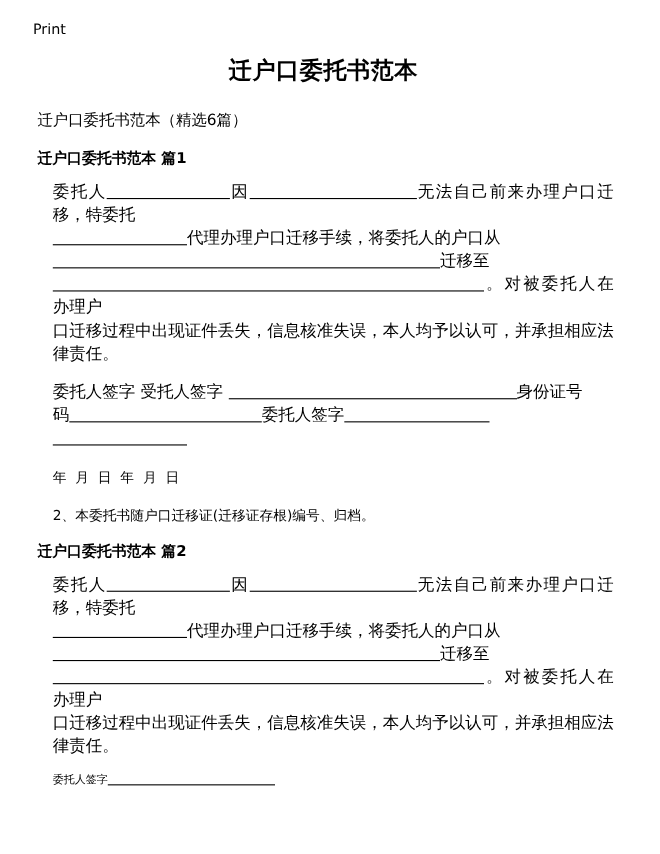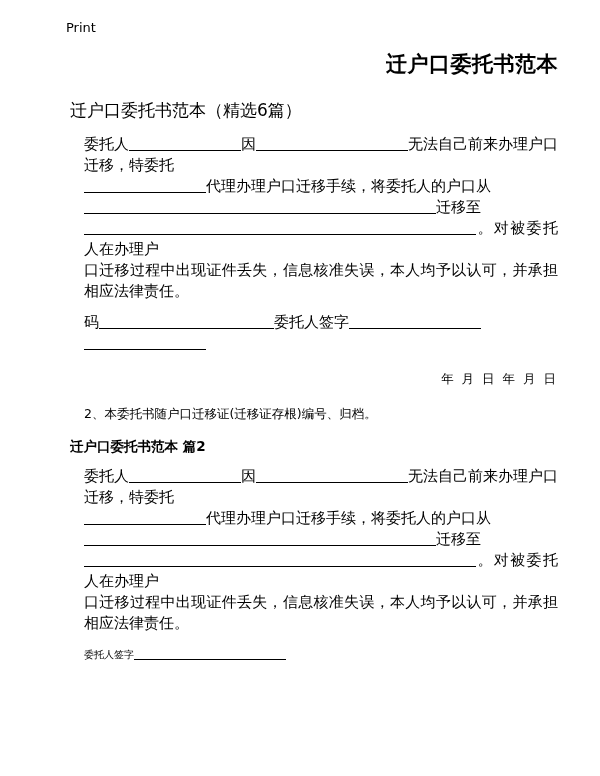--- a/index.html
+++ b/index.html
@@ -12,38 +12,38 @@
     height: 776px;
     font-family: "DejaVu Sans", "Liberation Sans", sans-serif;
     color: #000000;
     overflow: hidden;
   }
   .page {
     position: relative;
     width: 600px;
     height: 776px;
     box-sizing: border-box;
-    padding: 20px 42px 0 66px;
+    padding: 20px 42px 0 30px;
   }
   .print-label {
     font-size: 13px;
     line-height: 16px;
     margin: 0 0 14px 0;
     color: #000;
   }
   .doc-title {
-    text-align: right;
+    text-align: center;
     font-size: 21px;
     font-weight: bold;
     line-height: 28px;
     margin: 0 0 22px 0;
     letter-spacing: 0.5px;
   }
   .intro {
-    font-size: 17px;
+    font-size: 14px;
     line-height: 20px;
     margin: 0 0 14px 4px;
   }
   .section-heading {
     font-size: 13.5px;
     font-weight: bold;
     line-height: 20px;
     margin: 0 0 10px 4px;
   }
   .para {
@@ -70,21 +70,20 @@
   .b-150 { width: 152px; }
   .b-175 { width: 175px; }
   .b-260 { width: 262px; }
   .b-almost { width: 352px; }
   .b-wide { width: 392px; }
   .date-line {
     font-size: 12.5px;
     line-height: 21px;
     margin: 14px 0 14px 18px;
     letter-spacing: 2px;
-    text-align: right;
   }
   .sig-line {
     font-size: 10px;
     line-height: 21px;
     margin: 0 0 40px 18px;
   }
   .note {
     font-size: 12.5px;
     line-height: 21px;
     margin: 0 0 12px 18px;
@@ -94,31 +93,33 @@
 <body>
 
 <div class="page">
 
   <div class="print-label">Print</div>
 
   <h1 class="doc-title">迁户口委托书范本</h1>
 
   <p class="intro">迁户口委托书范本（精选6篇）</p>
 
+  <h2 class="section-heading">迁户口委托书范本 篇1</h2>
 
   <p class="para nogap"><span>委托人</span><span class="blank b-110"></span><span>因</span><span class="blank b-150"></span><span>无法自己前来办理户口迁移，特委托</span></p>
 
   <p class="para nogap"><span class="blank b-120"></span><span>代理办理户口迁移手续，将委托人的户口从</span></p>
 
   <p class="para nogap"><span class="blank b-almost"></span><span>迁移至</span></p>
 
   <p class="para nogap"><span class="blank b-wide"></span><span>。对被委托人在办理户</span></p>
 
   <p class="para">口迁移过程中出现证件丢失，信息核准失误，本人均予以认可，并承担相应法律责任。</p>
 
+  <p class="para nogap gap-top"><span>委托人签字 受托人签字</span> <span class="blank b-260"></span><span>身份证号</span></p>
 
   <p class="para nogap"><span>码</span><span class="blank b-175"></span><span>委托人签字</span><span class="blank b-130"></span></p>
 
   <p class="para"><span class="blank b-120"></span></p>
 
   <p class="date-line">年 月 日 年 月 日</p>
 
   <p class="note">2、本委托书随户口迁移证(迁移证存根)编号、归档。</p>
 
   <h2 class="section-heading">迁户口委托书范本 篇2</h2>

